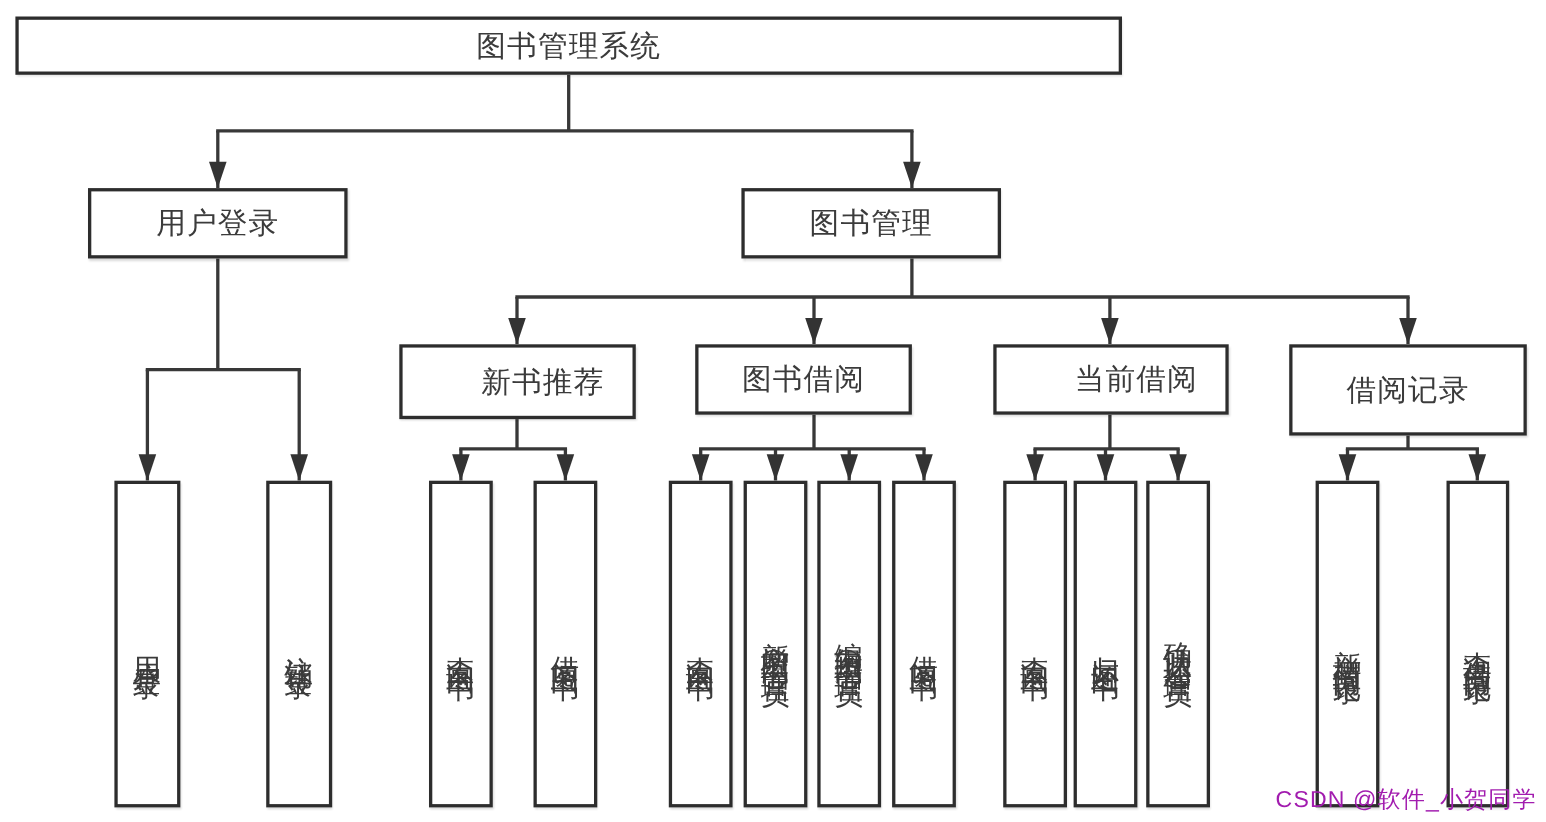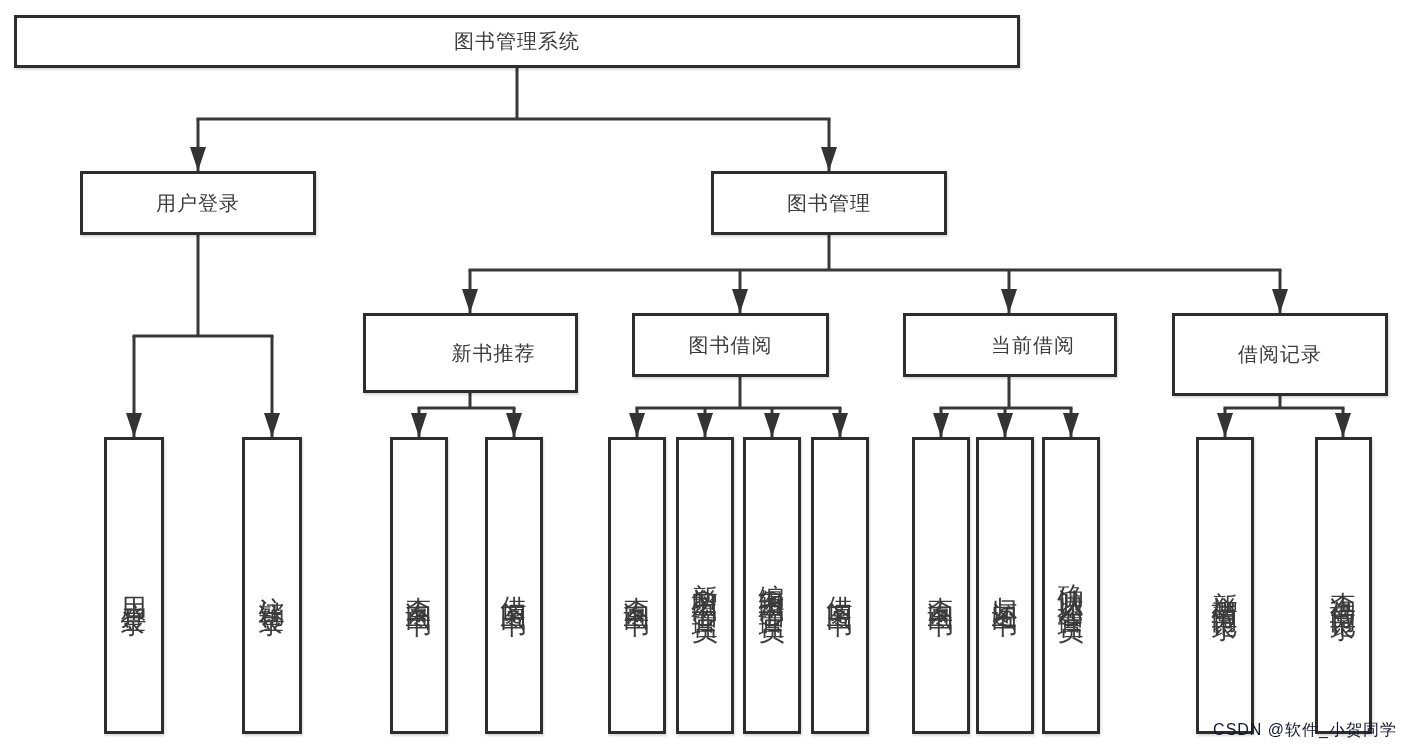--- a/index.html
+++ b/index.html
@@ -26,37 +26,37 @@
     box-sizing: border-box;
     border: 3px solid #2d2d2d;
     background: #ffffff;
     color: #3b3b3b;
     display: flex;
     align-items: center;
     justify-content: center;
     box-shadow: 1px 2px 2px rgba(0,0,0,0.15);
   }
   .h-node {
-    font-size: 20px;
+    font-size: 27px;
     letter-spacing: 1px;
     white-space: nowrap;
   }
   .v-node .vtext {
     writing-mode: vertical-rl;
     font-size: 26px;
     letter-spacing: 5px;
     line-height: 1;
     white-space: nowrap;
   }
   .watermark {
     position: absolute;
     right: 8px;
     bottom: 6px;
-    font-size: 16px;
-    color: #0f172a;
+    font-size: 21px;
+    color: #a21caf;
     letter-spacing: 1px;
     white-space: nowrap;
     z-index: 5;
   }
 </style>
 </head>
 <body>
 
 <div id="canvas">
 
@@ -101,23 +101,23 @@
 
       <line x1="1225" y1="408" x2="1225" y2="437" marker-end="url(#arrow)"></line>
       <line x1="1343" y1="408" x2="1343" y2="437" marker-end="url(#arrow)"></line>
     </g>
   </svg>
 
   <div class="node h-node" style="left:14px; top:15px; width:1006px; height:53px;">图书管理系统</div>
 
   <div class="node h-node" style="left:80px; top:171px; width:236px; height:64px;">用户登录</div>
 
-  <div class="node h-node" style="left:711px; top:171px; width:236px; height:64px;">图书管理</div>
+  <div class="node h-node" style="left:674px; top:171px; width:236px; height:64px;">图书管理</div>
 
-  <div class="node h-node" style="left:363px; top:313px; width:215px; height:80px;padding-left:46px;">新书推荐</div>
+  <div class="node h-node" style="left:363px; top:313px; width:215px; height:68px;padding-left:46px;">新书推荐</div>
 
   <div class="node h-node" style="left:632px; top:313px; width:197px; height:64px;">图书借阅</div>
 
   <div class="node h-node" style="left:903px; top:313px; width:214px; height:64px;padding-left:46px;">当前借阅</div>
 
   <div class="node h-node" style="left:1172px; top:313px; width:216px; height:83px;">借阅记录</div>
 
   <div class="node v-node" style="left:104px; top:437px; width:60px; height:297px;">
     <span class="vtext">用户登录</span>
   </div>

